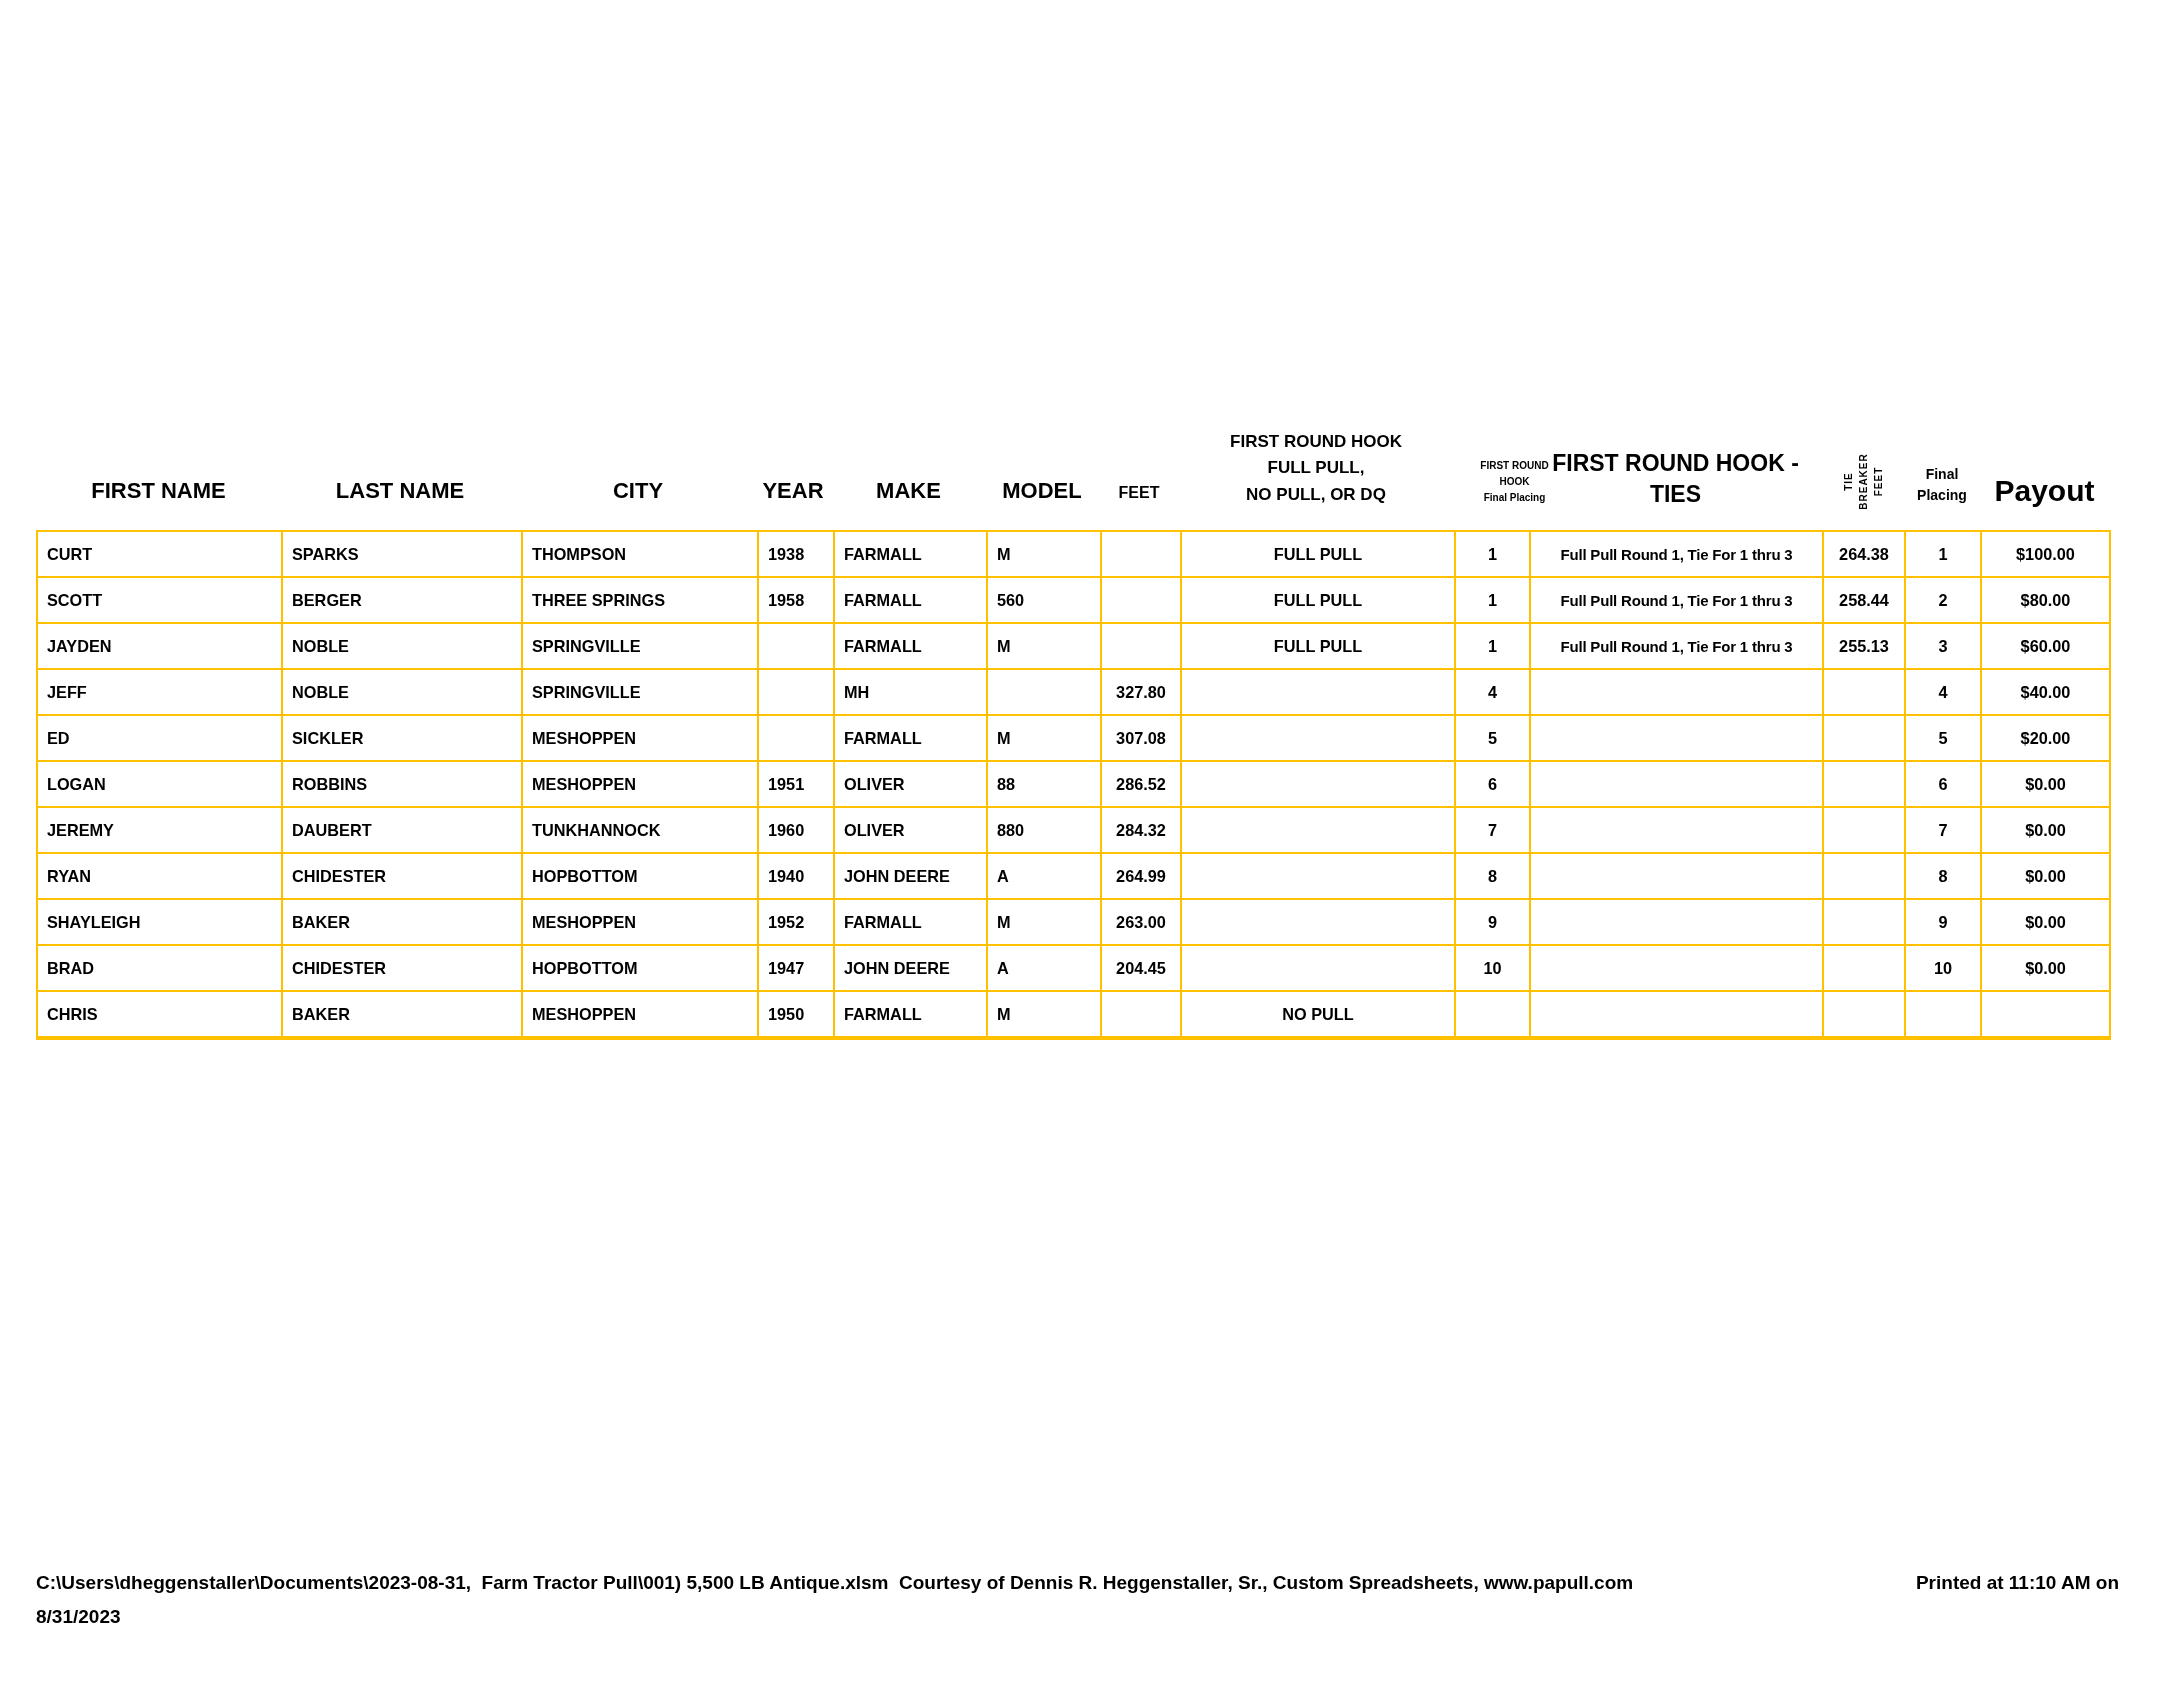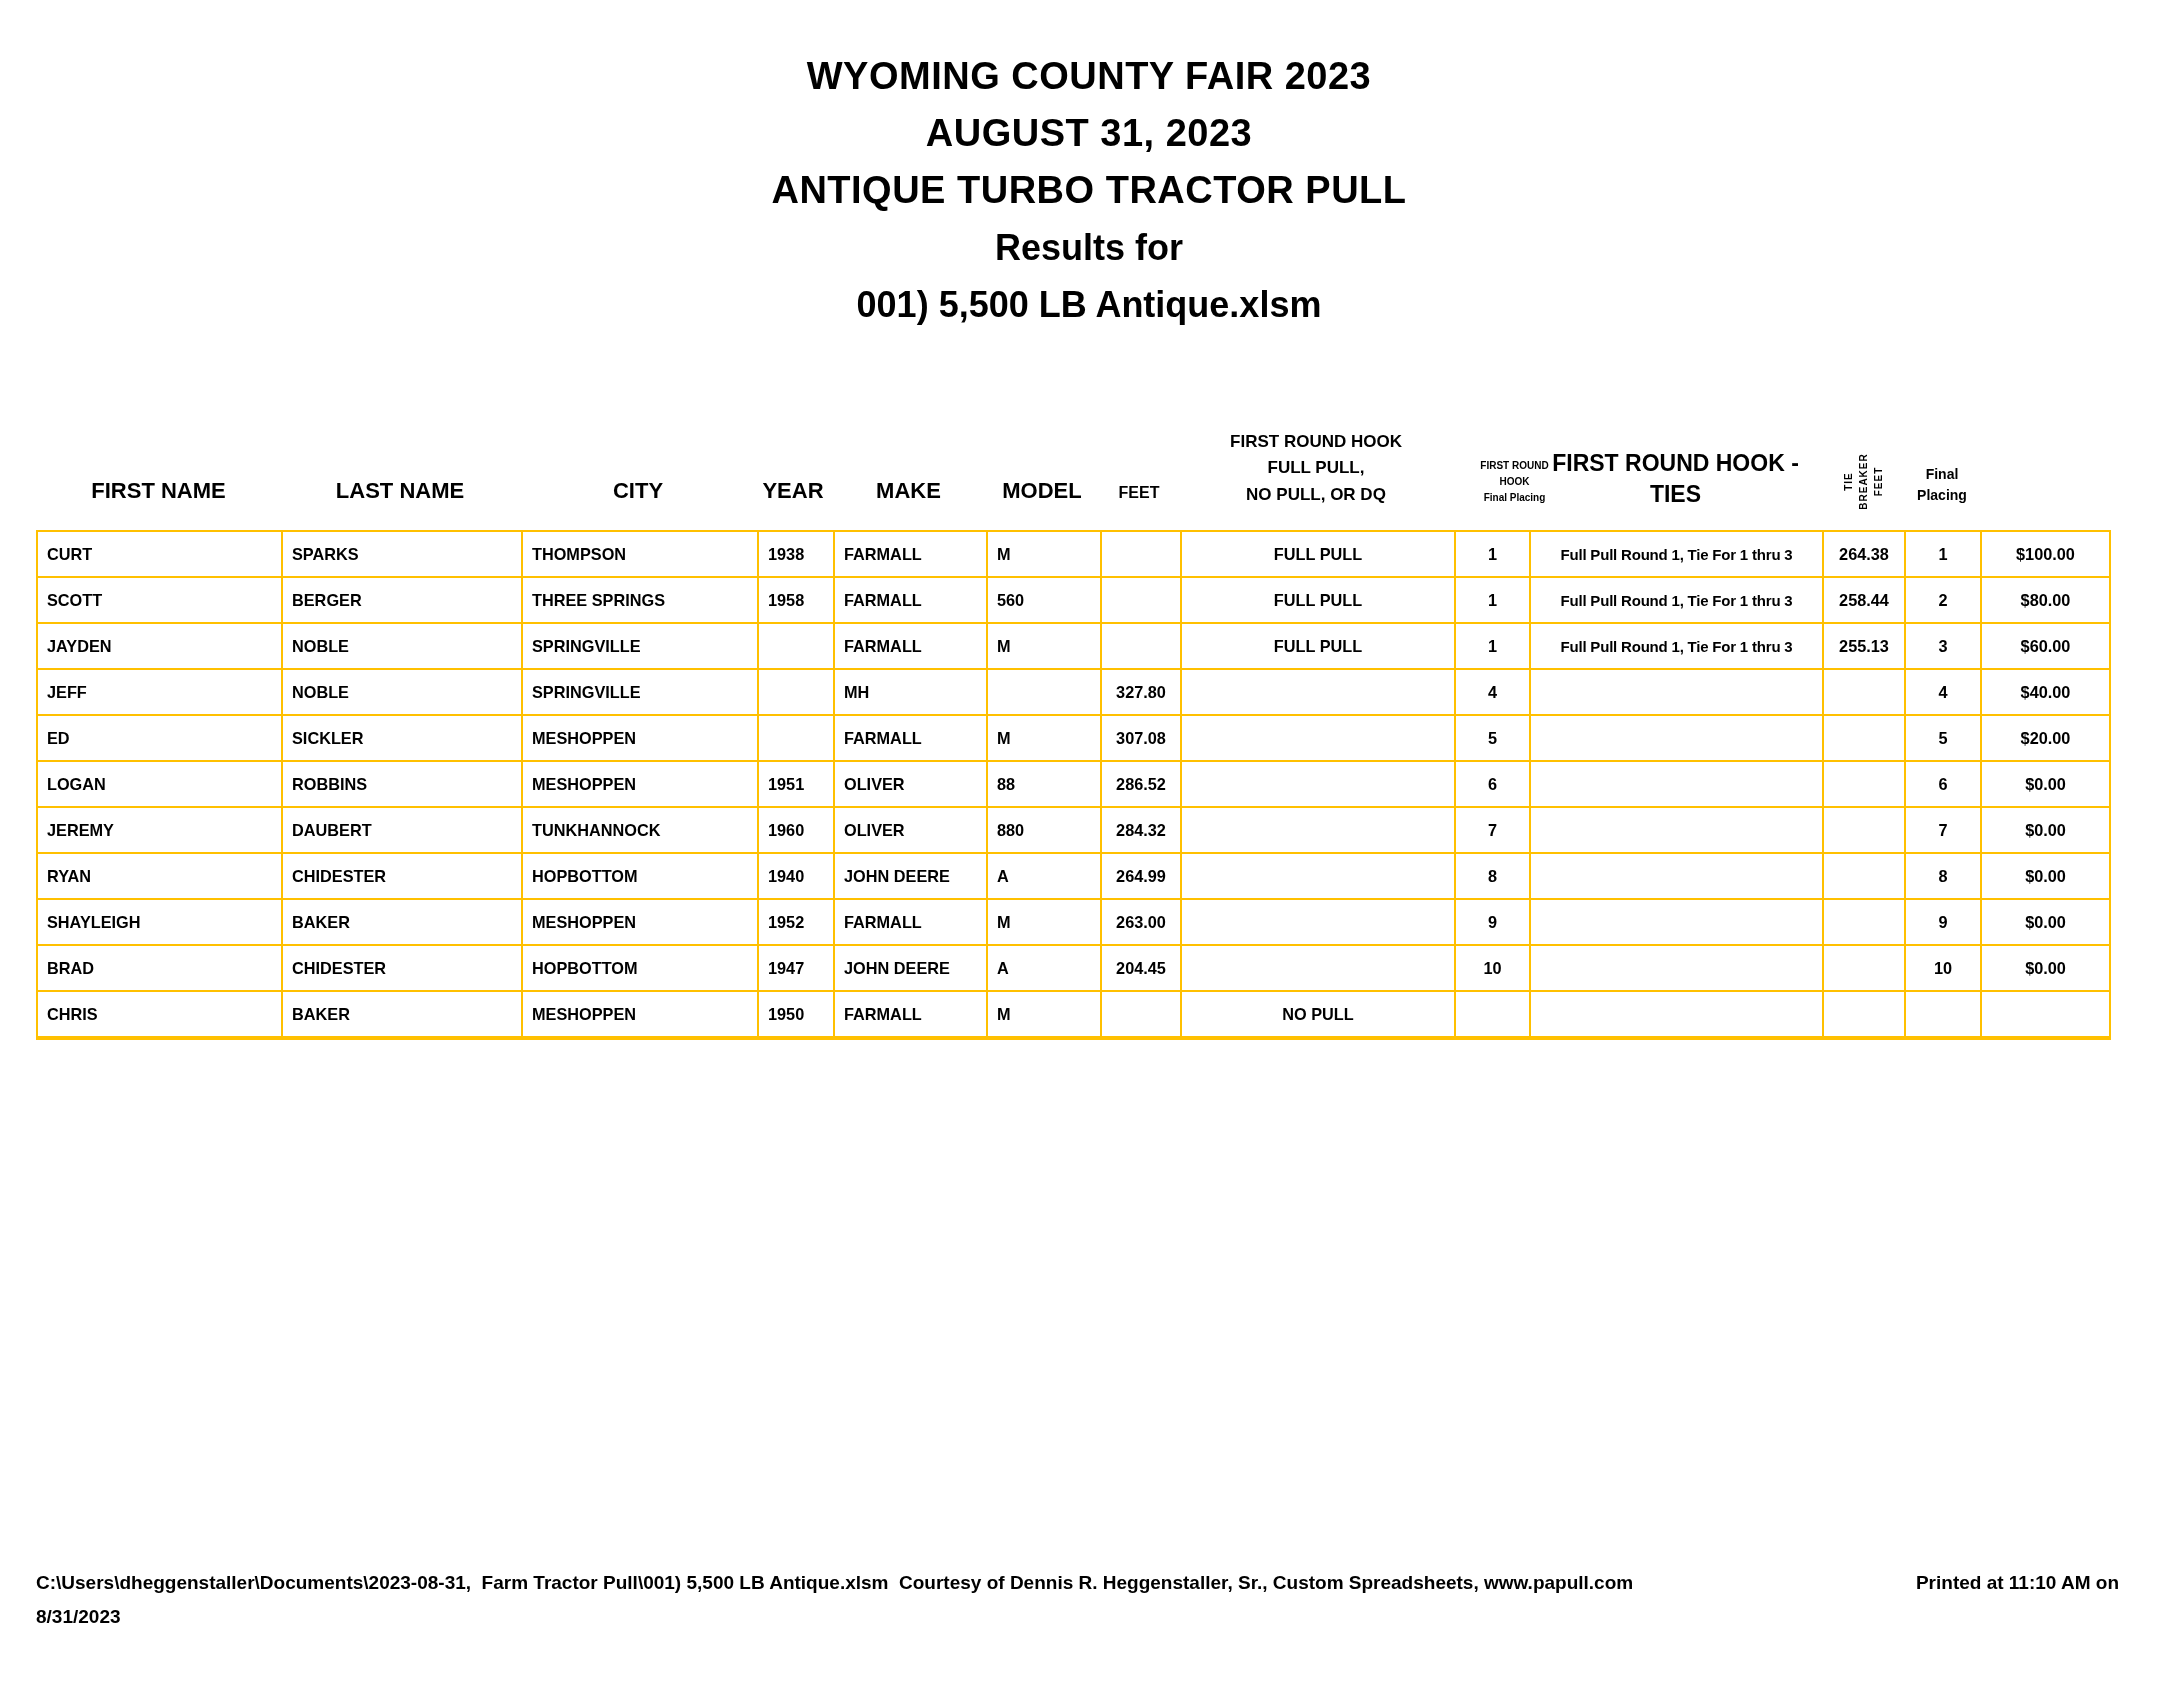--- a/index.html
+++ b/index.html
@@ -66,27 +66,20 @@
   
   .f-l1{position:absolute;left:36px;top:1572px;font-size:19px;font-weight:bold;white-space:pre;}
   .f-r1{position:absolute;right:59px;top:1572px;font-size:19px;font-weight:bold;white-space:pre;}
   .f-l2{position:absolute;left:36px;top:1606px;font-size:19px;font-weight:bold;}
 </style>
 </head>
 <body>
 
 <div class="page">
 
-  <div class="titles">
-    <div class="t-big">WYOMING COUNTY FAIR 2023</div>
-    <div class="t-big">AUGUST 31, 2023</div>
-    <div class="t-big">ANTIQUE TURBO TRACTOR PULL</div>
-    <div class="t-med">Results for</div>
-    <div class="t-med">001) 5,500 LB Antique.xlsm</div>
-  </div>
 
   <div class="headers">
     <div class="hcell h-first">FIRST NAME</div>
     <div class="hcell h-last">LAST NAME</div>
     <div class="hcell h-city">CITY</div>
     <div class="hcell h-year">YEAR</div>
     <div class="hcell h-make">MAKE</div>
     <div class="hcell h-model">MODEL</div>
     <div class="hcell h-feet">FEET</div>
     <div class="hcell h-hook">FIRST ROUND HOOK
@@ -97,20 +90,21 @@
 Final Placing</div>
     <div class="hcell h-ties">FIRST ROUND HOOK -
 TIES</div>
     <div class="hcell h-tiebrk">
       <div class="rot">TIE
 BREAKER
 FEET</div>
     </div>
     <div class="hcell h-finalpl">Final
 Placing</div>
+    <div class="hcell h-payout">Payout</div>
   </div>
 
   <div class="grid" id="table-body">
       <div class="cell al">CURT</div>
       <div class="cell al">SPARKS</div>
       <div class="cell al">THOMPSON</div>
       <div class="cell al">1938</div>
       <div class="cell al">FARMALL</div>
       <div class="cell al">M</div>
       <div class="cell ac"></div>

